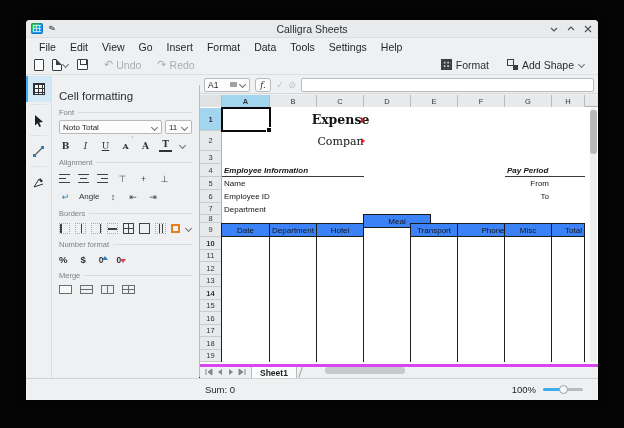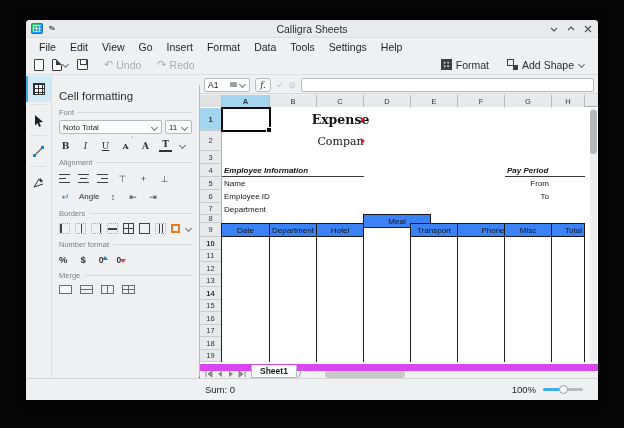--- a/index.html
+++ b/index.html
@@ -152,21 +152,21 @@
   .th-cell{position:absolute;border:1px solid #1a1a1a;background:#3b82f6;font-size:8px;color:#141414;
     display:flex;align-items:center;justify-content:center;}
   .th-cell.a-right{justify-content:flex-end;padding-right:2px;}
   #selection{position:absolute;border:2px solid #0a0a0a;background:transparent;}
   #selection::after{content:"";position:absolute;right:-3px;bottom:-3px;width:4px;height:4px;background:#0a0a0a;border:1px solid #fff;}
   #vscroll{position:absolute;right:1px;top:13px;width:7px;bottom:2px;background:#eceeef;border-radius:3px;}
   #vscroll .thumb{position:absolute;left:0;right:0;top:2px;height:44px;background:#b5b9bb;border-radius:3px;}
 
   
   #tabbar{position:absolute;left:174px;right:0;bottom:22px;height:14px;background:#eff0f1;
-    border-top:7px solid #d946ef;display:flex;align-items:flex-end;padding-left:3px;}
+    border-top:3px solid #d946ef;display:flex;align-items:flex-start;padding-left:3px;}
   .nav-ic{width:9px;height:9px;display:inline-flex;align-items:center;justify-content:center;margin:0 1px;}
   .tab-active{height:13px;background:#fafbfb;border:1px solid #b8bbbd;border-top:none;
     font-size:8.5px;font-weight:bold;color:#1d1f21;display:flex;align-items:center;padding:0 8px;margin-left:4px;}
   .tab-slash{width:1px;height:11px;background:#9a9ea0;transform:rotate(20deg);margin:0 6px 0 3px;}
   #hscroll{width:80px;height:7px;background:#c6c9ca;border-radius:3px;margin-left:18px;}
 
   
   #statusbar{position:absolute;left:0;right:0;bottom:0;height:22px;background:#eff0f1;
     border-top:1px solid #d0d2d3;display:flex;align-items:center;}
   #statusbar .sum{font-size:9.5px;color:#232629;position:absolute;left:179px;}

